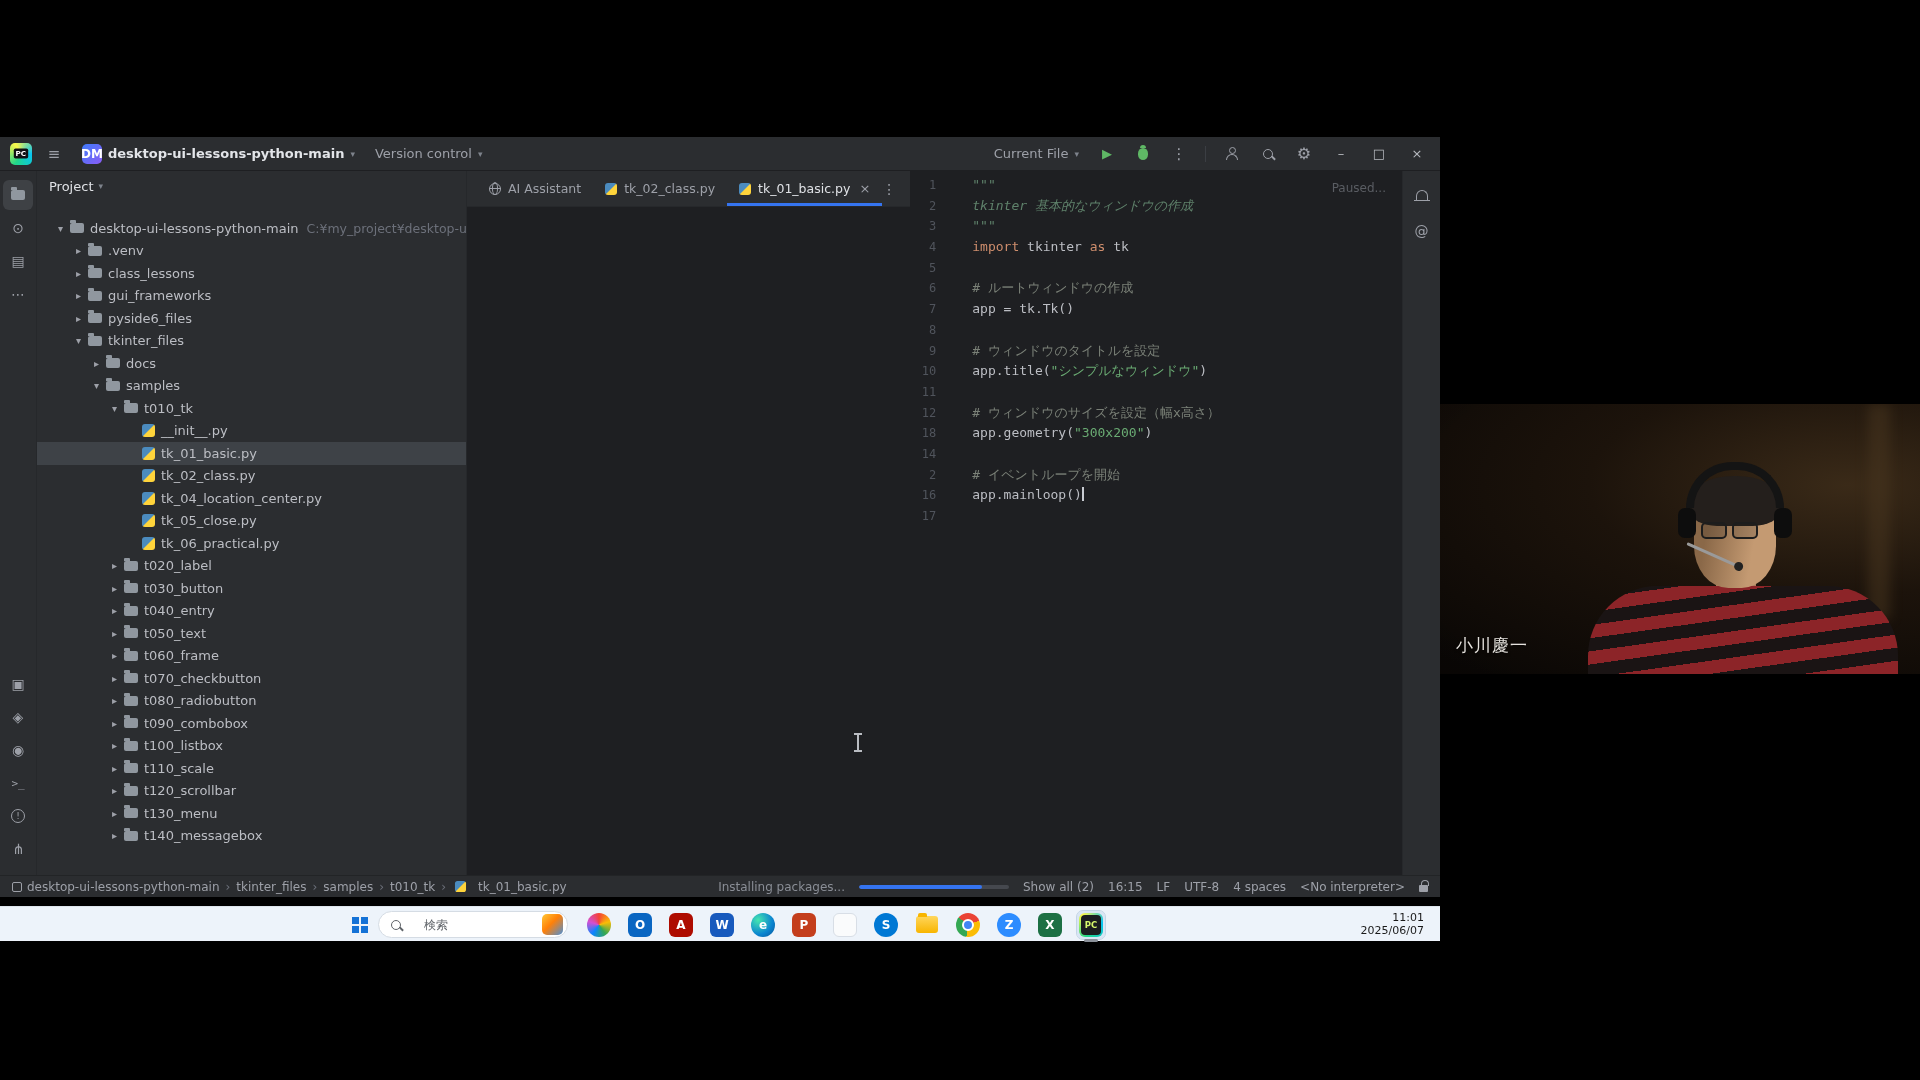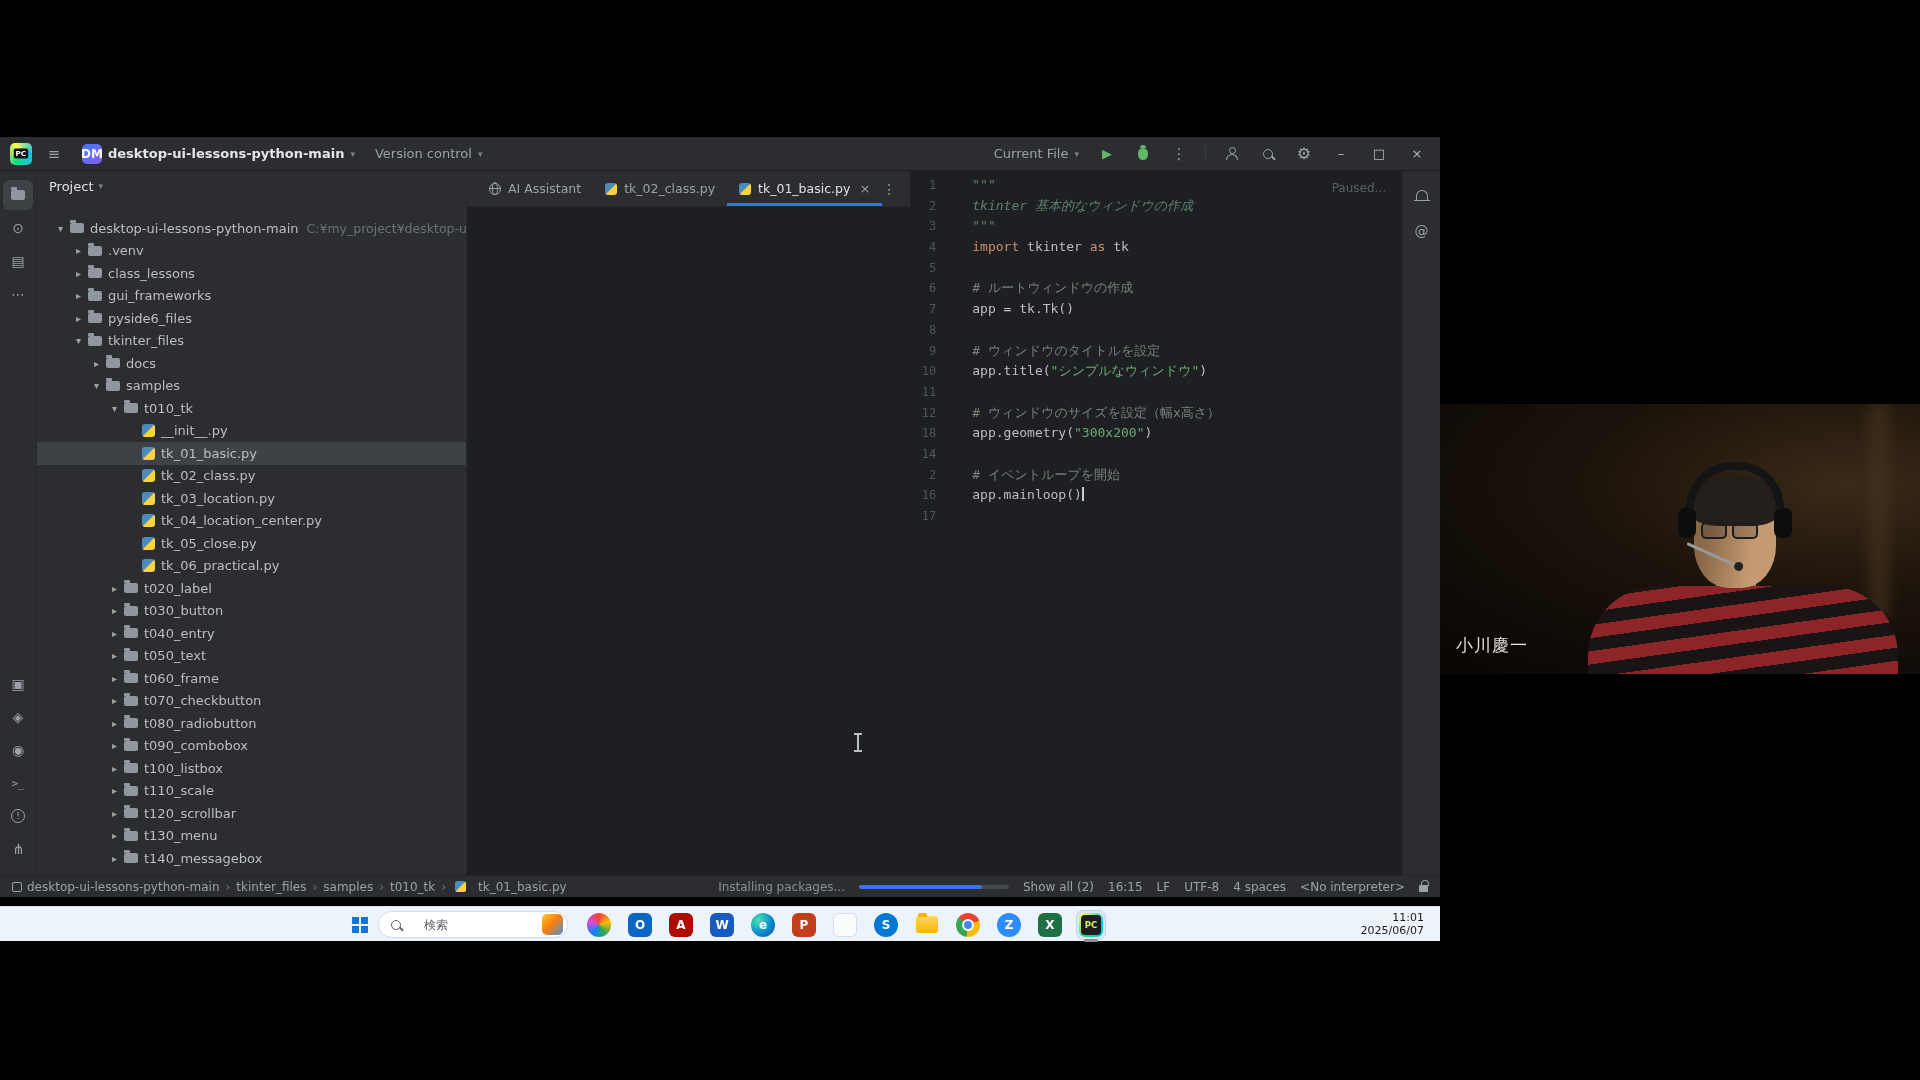--- a/index.html
+++ b/index.html
@@ -314,25 +314,20 @@
                 <span class="tlbl">tk_01_basic.py</span>
               </div>
               <div class="trow" style="padding-left: 88px;">
                 <span class="chev"></span>
                 <span class="ti python"></span>
                 <span class="tlbl">tk_02_class.py</span>
               </div>
               <div class="trow" style="padding-left: 88px;">
                 <span class="chev"></span>
                 <span class="ti python"></span>
-                <span class="tlbl">tk_03_location.py</span>
-              </div>
-              <div class="trow" style="padding-left: 88px;">
-                <span class="chev"></span>
-                <span class="ti python"></span>
                 <span class="tlbl">tk_04_location_center.py</span>
               </div>
               <div class="trow" style="padding-left: 88px;">
                 <span class="chev"></span>
                 <span class="ti python"></span>
                 <span class="tlbl">tk_05_close.py</span>
               </div>
               <div class="trow" style="padding-left: 88px;">
                 <span class="chev"></span>
                 <span class="ti python"></span>

